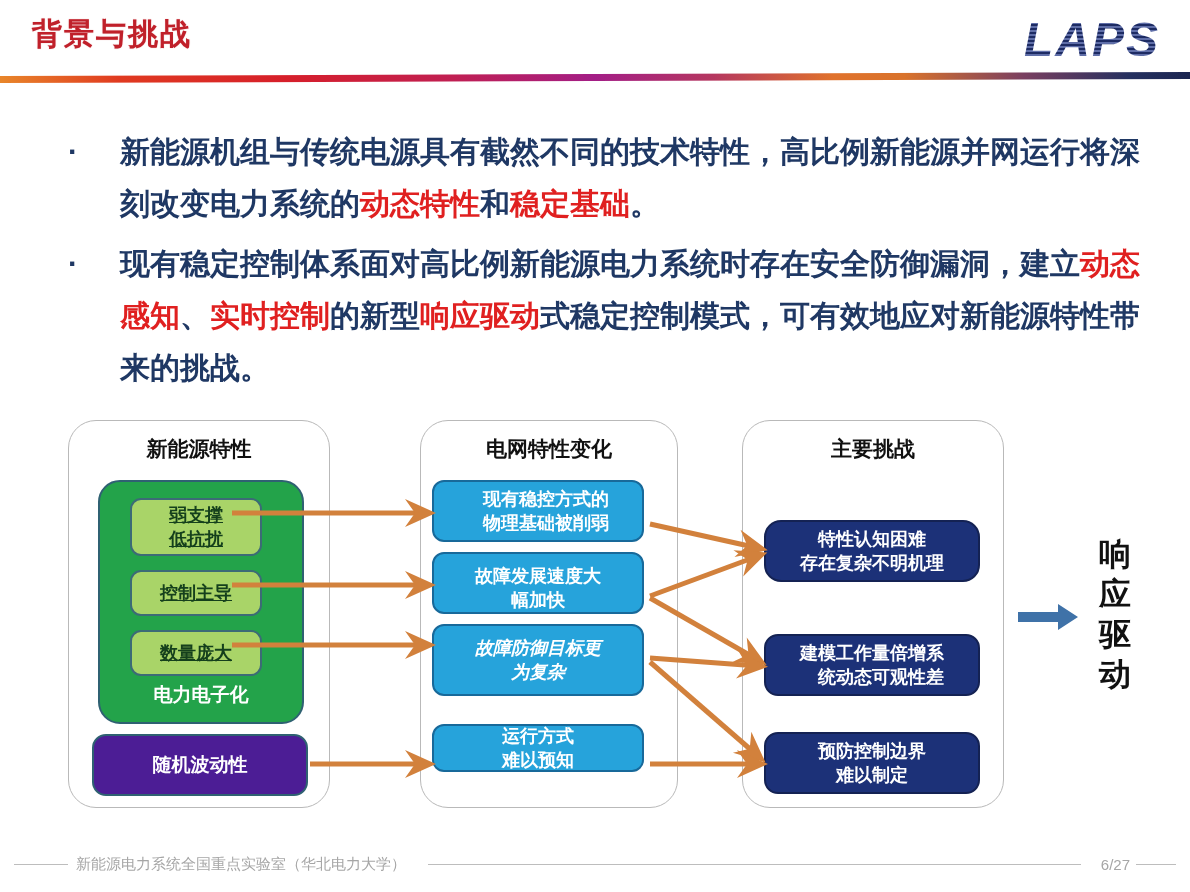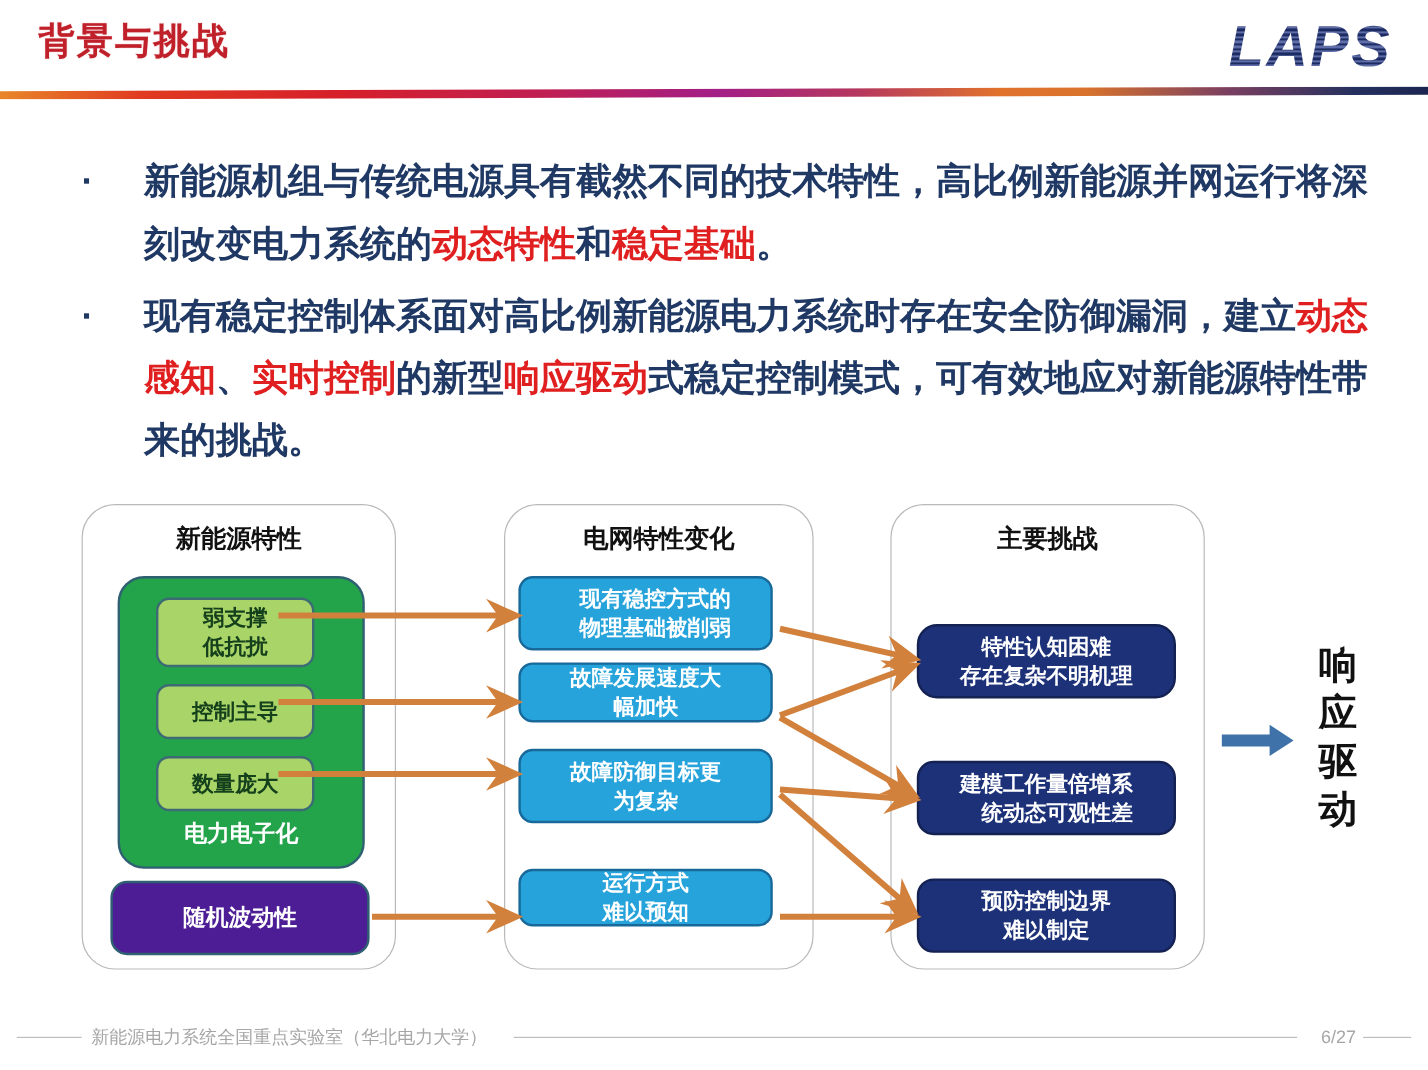--- a/index.html
+++ b/index.html
@@ -143,20 +143,21 @@
     border-radius: 11px;
     box-sizing: border-box;
     color: #15401c;
     font-weight: bold;
     font-size: 18px;
     line-height: 24px;
     text-align: center;
     display: flex;
     align-items: center;
     justify-content: center;
+    text-decoration: underline;
   }
   #gi1 { top: 16px;  height: 58px; }
   #gi2 { top: 88px;  height: 46px; }
   #gi3 { top: 148px; height: 46px; }
   #green-label {
     position: absolute;
     left: 0; top: 200px;
     width: 100%;
     text-align: center;
     color: #ffffff;
@@ -193,22 +194,22 @@
     font-weight: bold;
     font-size: 18px;
     line-height: 24px;
     text-align: center;
     display: flex;
     align-items: center;
     justify-content: center;
     padding: 0 4px;
   }
   #bb1 { top: 68px;  height: 62px; padding-left: 20px; }
-  #bb2 { top: 140px; height: 50px; }
-  #bb3 { top: 212px; height: 62px; }
+  #bb2 { top: 140px; height: 62px; align-items: flex-end; }
+  #bb3 { top: 212px; height: 72px; font-style: italic; }
   #bb4 { top: 312px; height: 48px; }
 
   .navy-box {
     position: absolute;
     left: 764px;
     width: 216px;
     background: #1c3178;
     border: 2.2px solid #142253;
     border-radius: 14px;
     box-sizing: border-box;

